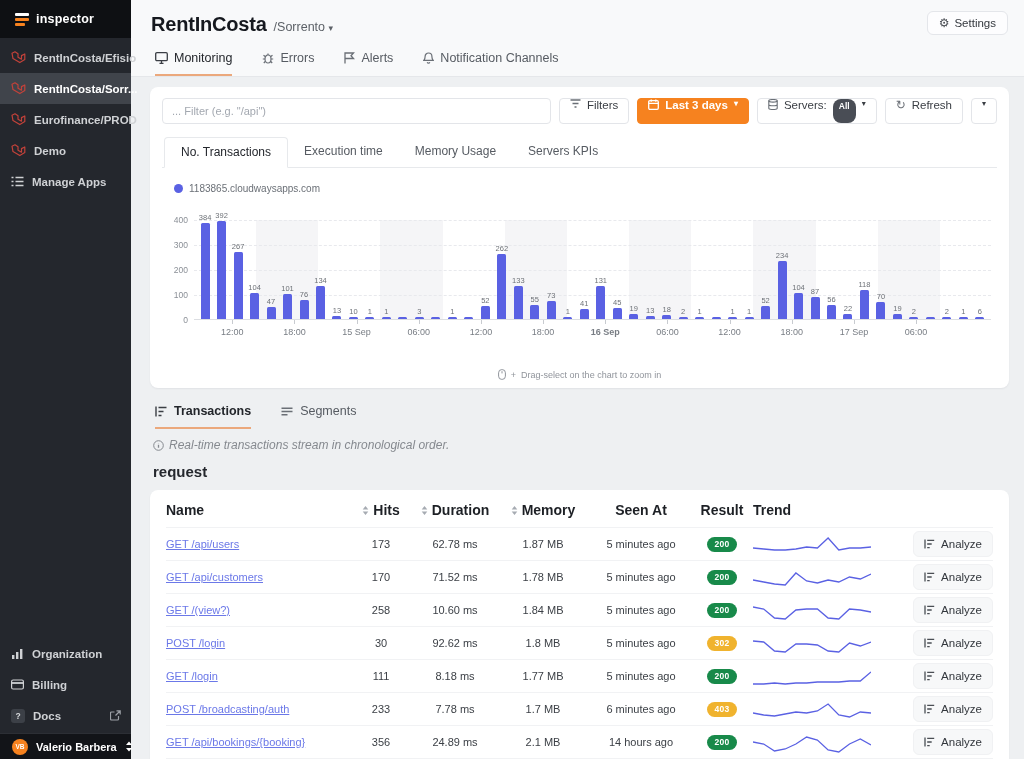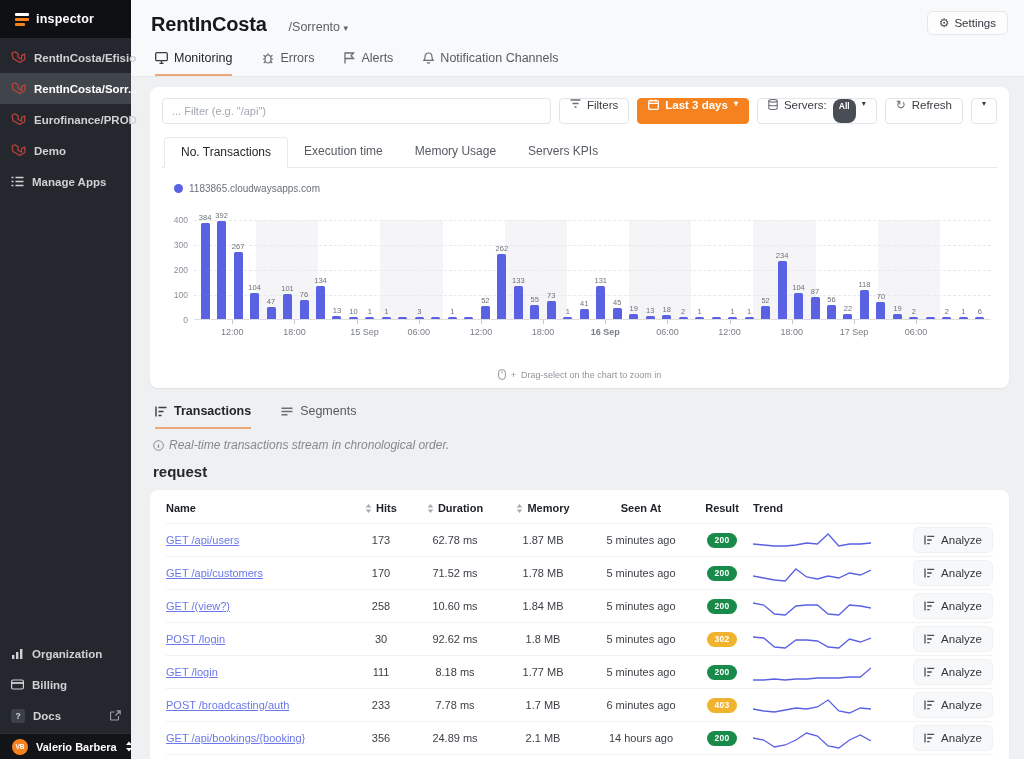--- a/index.html
+++ b/index.html
@@ -23,21 +23,21 @@
   .docs-row { justify-content:flex-start; }
   .docs-ext { margin-left:auto; }
   .qmark { width:14px; height:14px; border-radius:3px; background:#3c4047; color:#d8dadd; font-size:8.5px; font-weight:700; display:flex; align-items:center; justify-content:center; }
   .user-row { height:26px; background:#121418; border-top:1px solid #2c2f35; display:flex; align-items:center; gap:8px; padding:0 8px 0 12px; flex:none; }
   .avatar { width:16px; height:16px; border-radius:50%; background:#f6821f; color:#fff; font-size:6.5px; font-weight:700; display:flex; align-items:center; justify-content:center; flex:none; }
   .user-name { color:#fff; font-size:11px; font-weight:700; white-space:nowrap; }
 
   
   .main { margin-left:131px; height:759px; display:flex; flex-direction:column; }
   .top { background:#f8f9fa; padding:13px 16px 0 20px; border-bottom:1px solid #e5e7ea; position:relative; flex:none; }
-  .title-row { display:flex; align-items:baseline; gap:22px; }
+  .title-row { display:flex; align-items:baseline; gap:7px; }
   .page-title { font-size:20px; font-weight:700; color:#15181e; letter-spacing:-.2px; }
   .page-sub { font-size:12.5px; color:#5c6167; cursor:pointer; }
   .caret { font-size:9px; color:#5c6167; }
   .settings-btn { position:absolute; right:16px; top:11px; display:flex; align-items:center; gap:5px; background:#fdfdfe; border:1px solid #e4e6ea; border-radius:6px; padding:5px 11px; font-size:11.5px; color:#34383e; cursor:pointer; }
   .gear { font-size:12px; color:#4a4e54; line-height:1; }
   .main-tabs { display:flex; gap:30px; margin-top:15px; padding-left:4px; }
   .mtab { display:flex; align-items:center; gap:6px; font-size:12.5px; color:#565b62; padding-bottom:9px; border-bottom:2px solid transparent; cursor:pointer; }
   .mtab.active { color:#23262b; border-bottom-color:#eba87c; }
   .mtab svg { stroke:#6a6f76; }
   .mtab.active svg { stroke:#3a3e44; }
@@ -85,21 +85,21 @@
   
   .stream-tabs { display:flex; gap:30px; margin:16px 0 0 5px; }
   .stab { display:flex; align-items:center; gap:7px; font-size:12.5px; color:#565b62; padding-bottom:9px; border-bottom:2px solid transparent; cursor:pointer; }
   .stab.active { color:#23262b; font-weight:600; border-bottom-color:#eba87c; }
   .note { display:flex; align-items:center; gap:5px; margin:9px 0 0 3px; font-size:12px; color:#85898f; font-style:italic; }
   .group-title { margin:11px 0 0 3px; font-size:15px; font-weight:600; color:#24272d; }
 
   
   .table-card { margin-top:10px; padding:0 16px; border-radius:8px 8px 0 0; }
   .trow, .thead { display:grid; grid-template-columns:185px 60px 88px 88px 108px 54px 150px 1fr; align-items:center; }
-  .thead { padding:12px 0 9px; font-size:11px; font-weight:700; color:#1d2025; }
+  .thead { padding:12px 0 9px; font-size:14px; font-weight:700; color:#1d2025; }
   .thc { display:flex; align-items:center; gap:4px; }
   .cc { justify-content:center; }
   .trow { height:33px; border-top:1px solid #f1f2f4; }
   .cell { font-size:11px; color:#3c4046; }
   .cell.c { text-align:center; }
   a.name { font-size:11px; color:#6b78e8; text-decoration:underline; cursor:pointer; white-space:nowrap; overflow:hidden; }
   .res { display:flex; justify-content:center; }
   .badge { display:inline-block; padding:2.5px 7px; border-radius:8px; font-size:8.5px; font-weight:700; color:#fff; letter-spacing:.3px; }
   .badge.green { background:#188a4a; }
   .badge.yellow { background:#f0b32e; }
@@ -520,21 +520,21 @@
                 <div class="bar" style="height: 2px;"></div>
               </div>
             </div>
         </div>
         <div class="xaxis" id="xaxis">
             <div class="xmark" style="left: 4.8%;"></div>
             <div class="xtick" style="left: 4.8%;">12:00</div>
             <div class="xmark" style="left: 12.6%;"></div>
             <div class="xtick" style="left: 12.6%;">18:00</div>
             <div class="xmark" style="left: 20.4%;"></div>
-            <div class="xtick" style="left: 20.4%; margin-left: 8px;">15 Sep</div>
+            <div class="xtick" style="left: 20.4%;">15 Sep</div>
             <div class="xmark" style="left: 28.2%;"></div>
             <div class="xtick" style="left: 28.2%;">06:00</div>
             <div class="xmark" style="left: 36%;"></div>
             <div class="xtick" style="left: 36%;">12:00</div>
             <div class="xmark" style="left: 43.8%;"></div>
             <div class="xtick" style="left: 43.8%;">18:00</div>
             <div class="xmark" style="left: 51.6%;"></div>
             <div class="xtick" style="left: 51.6%; font-weight: bold;">16 Sep</div>
             <div class="xmark" style="left: 59.4%;"></div>
             <div class="xtick" style="left: 59.4%;">06:00</div>

